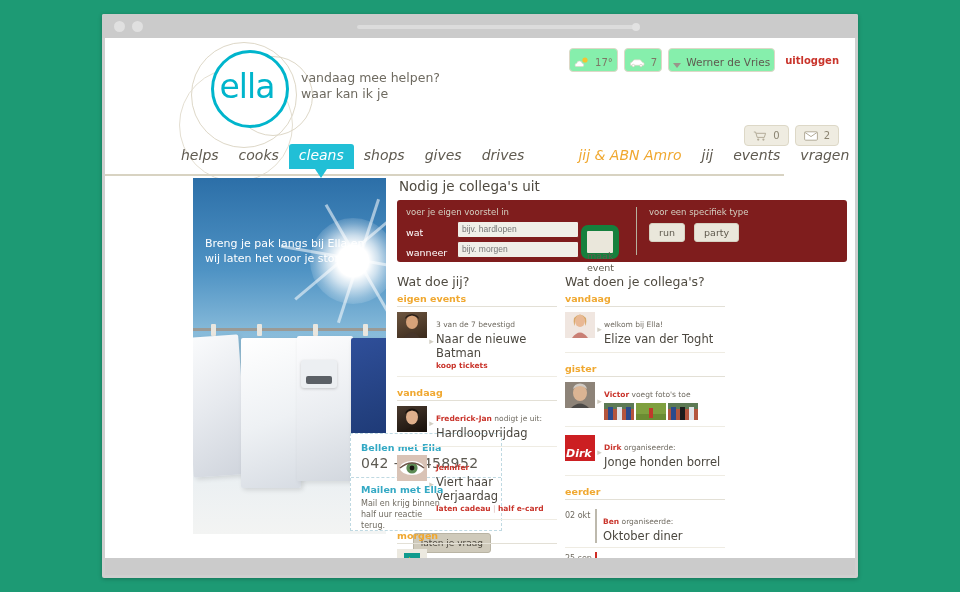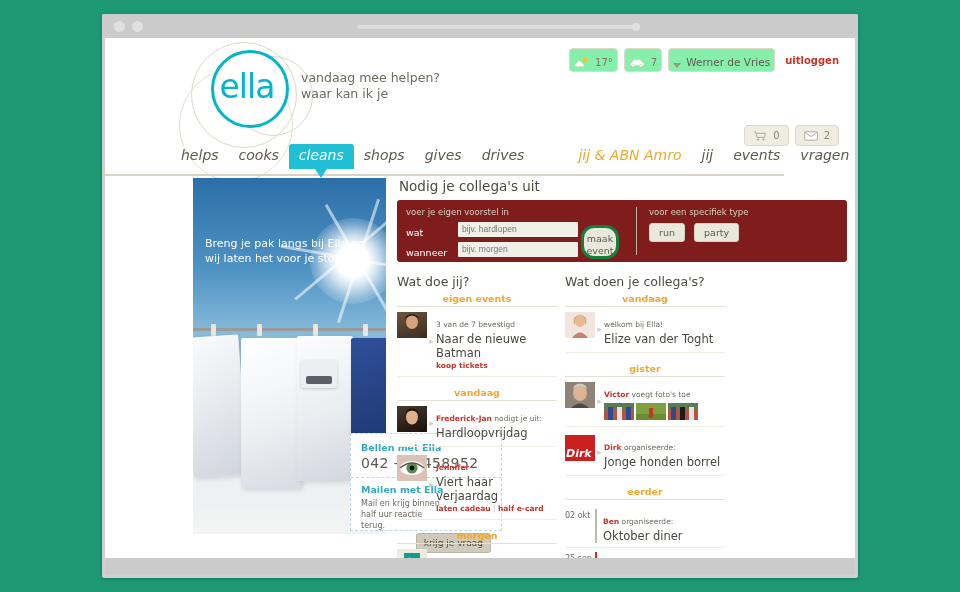--- a/index.html
+++ b/index.html
@@ -136,33 +136,33 @@
   .ib-right{padding-left:12px;}
   .ib-label{color:#d4d0c2;font-size:8.5px;margin-bottom:4px;}
   .frow{display:flex;align-items:flex-end;gap:5px;margin-bottom:3px;}
   .fname{color:#fff;font-size:9.5px;width:46px;}
   .finput{
     width:112px;height:13px;background:#f0efe8;border:1px solid #7f1d1d;border-radius:2px;
     color:#bab5a4;font-size:8.5px;padding:1px 4px;box-sizing:content-box;line-height:13px;
   }
   .maakevent{
     position:absolute;left:184px;top:25px;width:38px;height:34px;
-    background:#eae7db;border:3px solid #15803d;border-radius:13px;
-    color:#5f5a4e;font-size:9.5px;line-height:12px;text-align:center;padding-top:5px;box-sizing:border-box;
+    background:#eae7db;border:6px solid #15803d;border-radius:7px;
+    color:#5f5a4e;font-size:9.5px;line-height:12px;text-align:center;padding-top:19px;box-sizing:border-box;
   }
   .typebtn{
     display:inline-block;background:#eae7db;border:1px solid #d6d2c2;border-radius:3px;
     color:#5f5a4e;font-size:9.5px;padding:3px 9px;margin:0 4px 3px 0;
   }
 
   .cols{display:flex;margin-top:12px;}
   .col{width:160px;}
   .col.c2{margin-left:8px;}
   .coltitle{color:#4f4a40;font-size:12.5px;margin-bottom:4px;}
-  .grouphdr{color:#f0a830;font-size:9.5px;font-weight:bold;border-bottom:1px solid #e3e0d6;padding-bottom:2px;margin-bottom:5px;text-align:center;}
+  .grouphdr{color:#f0a830;font-size:9.5px;font-weight:bold;border-bottom:1px solid #e3e0d6;padding-bottom:2px;margin-bottom:5px;}
 
   .ev{display:flex;gap:0;margin-bottom:8px;border-bottom:1px solid #efece3;padding-bottom:6px;}
   .ev:last-child{border-bottom:none;}
   .thumb{width:30px;height:26px;flex:0 0 30px;background:#ccc;overflow:hidden;position:relative;}
   .arrow{flex:0 0 9px;display:flex;align-items:center;justify-content:center;color:#d2cec3;font-size:9px;}
   .evtext{flex:1;}
   .meta{font-size:7.5px;color:#6f6a60;line-height:10px;}
   .meta .who{color:#c9342b;font-weight:bold;}
   .evtitle{color:#4b473f;font-size:11.5px;line-height:14px;margin-top:1px;}
   .evlink{color:#c9342b;font-size:7.5px;font-weight:bold;margin-top:1px;}
@@ -286,21 +286,21 @@
             <span class="machine"></span>
           </div>
 
           <div class="contactbox">
             <div class="cb-t">Bellen met Ella</div>
             <div class="cb-num">042 - 23458952</div>
             <div class="cb-sep"></div>
             <div class="cb-t">Mailen met Ella</div>
             <div style="margin-top:3px;overflow:hidden;">
               <span class="cb-small">Mail en krijg binnen half uur reactie terug.</span>
-              <span class="cb-btn">krijg je vraag</span>
+              <span class="cb-btn">laten je vraag</span>
             </div>
           </div>
 
           <div class="rpanel">
 
             <div class="invite-title">Nodig je collega's uit</div>
 
             <div class="invitebox">
               <div class="ib-left">
                 <div class="ib-label">voer je eigen voorstel in</div>

